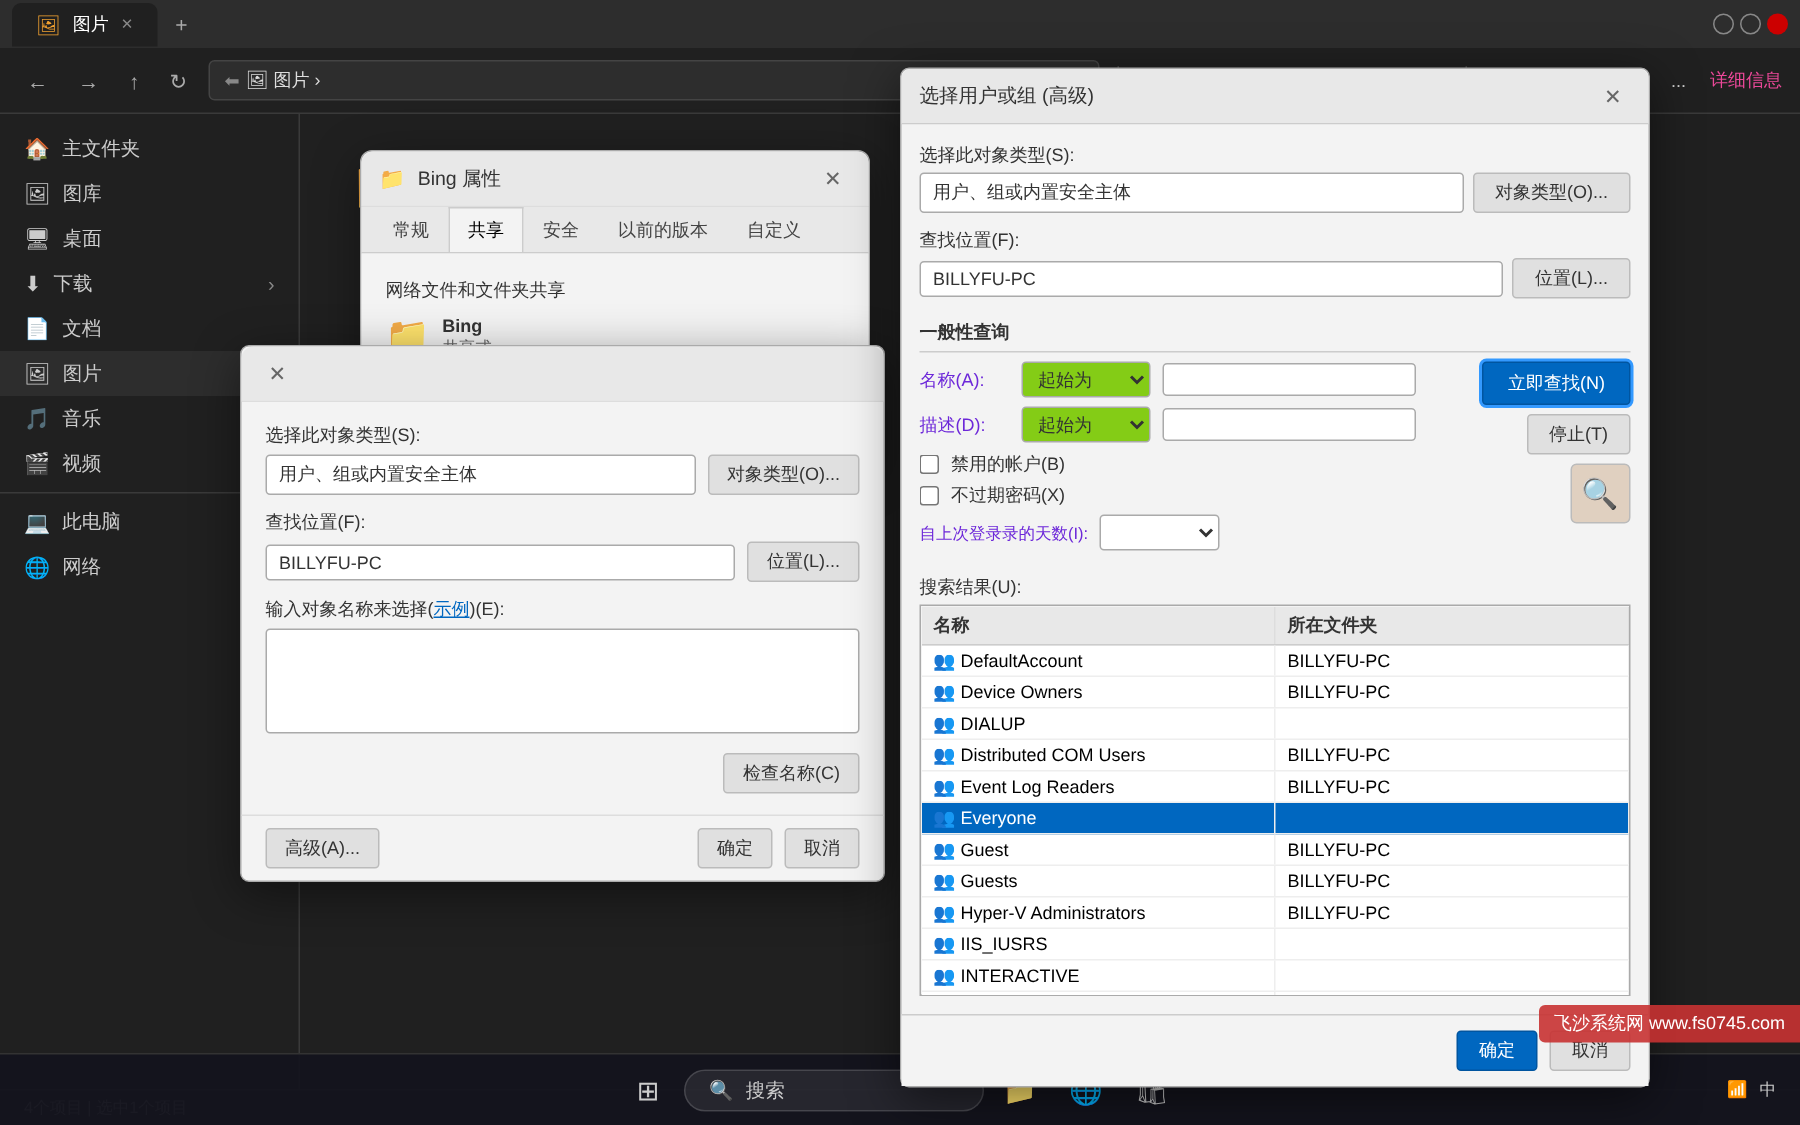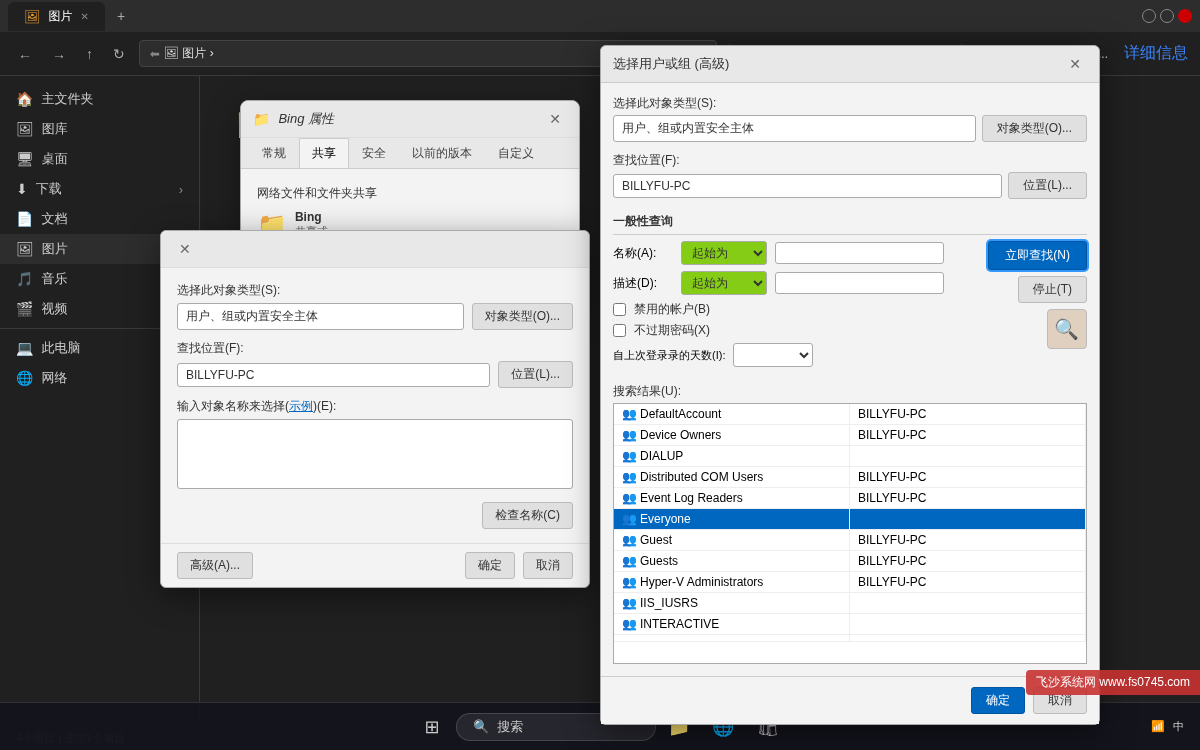--- a/index.html
+++ b/index.html
@@ -214,21 +214,21 @@
     .dialog-title-bar {
       background: #e8e8e8;
       padding: 8px 12px;
       border-radius: 8px 8px 0 0;
       display: flex;
       align-items: center;
       gap: 8px;
       border-bottom: 1px solid #ddd;
     }
     .dialog-title-icon { font-size: 14px; color: #f0a030; }
-    .dialog-title-text { flex: 1; font-size: 13px; color: #333; font-style: italic; }
+    .dialog-title-text { flex: 1; font-size: 13px; color: #333; }
     .dialog-close-btn {
       background: none;
       border: none;
       font-size: 14px;
       color: #666;
       cursor: pointer;
       padding: 2px 6px;
       border-radius: 3px;
     }
     .dialog-tabs {
@@ -363,21 +363,21 @@
       margin: 4px 0 6px 0;
       padding-bottom: 4px;
       border-bottom: 1px solid #ccc;
     }
     .adv-query-row {
       display: flex;
       align-items: center;
       gap: 8px;
       margin-bottom: 6px;
     }
-    .adv-query-label { font-size: 12px; color: #000000; width: 60px; }
+    .adv-query-label { font-size: 12px; color: #6d28d9; width: 60px; }
     .adv-query-select {
       flex: 1;
       background: #84cc16;
       border: 1px solid #aaa;
       border-radius: 3px;
       padding: 3px 6px;
       font-size: 12px;
       color: #333;
     }
     .adv-query-input {
@@ -582,21 +582,21 @@
     <button class="toolbar-btn">
       <span>排序</span>
       <span>▾</span>
     </button>
     <button class="toolbar-btn">
       <span>查看</span>
       <span>▾</span>
     </button>
     <button class="toolbar-btn">...</button>
     <div style="margin-left:auto; display:flex; align-items:center; gap:8px;">
-      <span style="color:#3b82f6; font-size:16px;">详细信息</span>
+      <span style="color:#ec4899; font-size:12px;">详细信息</span>
     </div>
   </div>
 
   <div class="main-area">
 
     <div class="sidebar">
       <div class="sidebar-item">
         <span class="sidebar-icon">🏠</span>
         <span>主文件夹</span>
       </div>
@@ -777,20 +777,24 @@
           <button class="adv-btn-primary">立即查找(N)</button>
           <button class="adv-btn">停止(T)</button>
           <div class="adv-search-img">🔍</div>
         </div>
       </div>
     </div>
 
     <div style="flex:1; display:flex; flex-direction:column; min-height:0;">
       <div class="adv-results-label">搜索结果(U):</div>
       <div class="adv-results-table">
+        <div class="adv-table-header">
+          <div class="adv-th">名称</div>
+          <div class="adv-th">所在文件夹</div>
+        </div>
         <div id="adv-results-body">
             <div class="adv-tr">
               <div class="adv-td">
                 <span class="user-icon" style="background: transparent; font-size: 12px;">👥</span>
                 <span>DefaultAccount</span>
               </div>
               <div class="adv-td">BILLYFU-PC</div>
             </div>
             <div class="adv-tr">
               <div class="adv-td">

